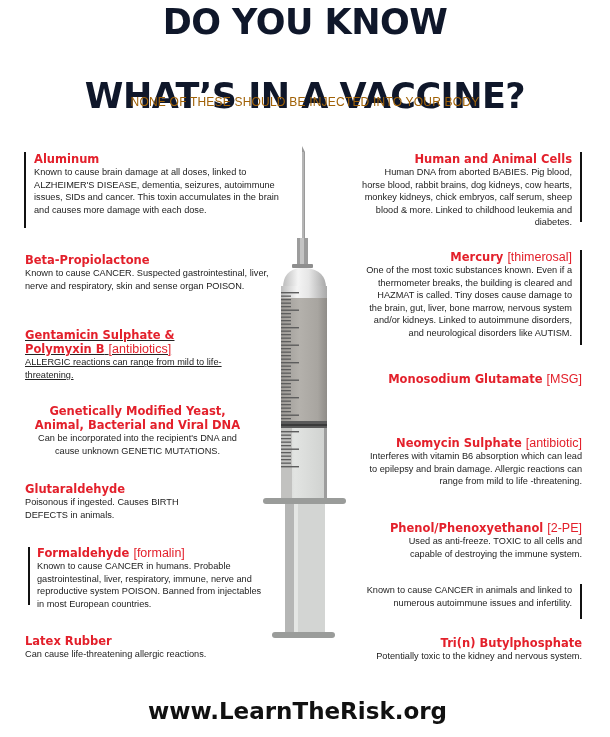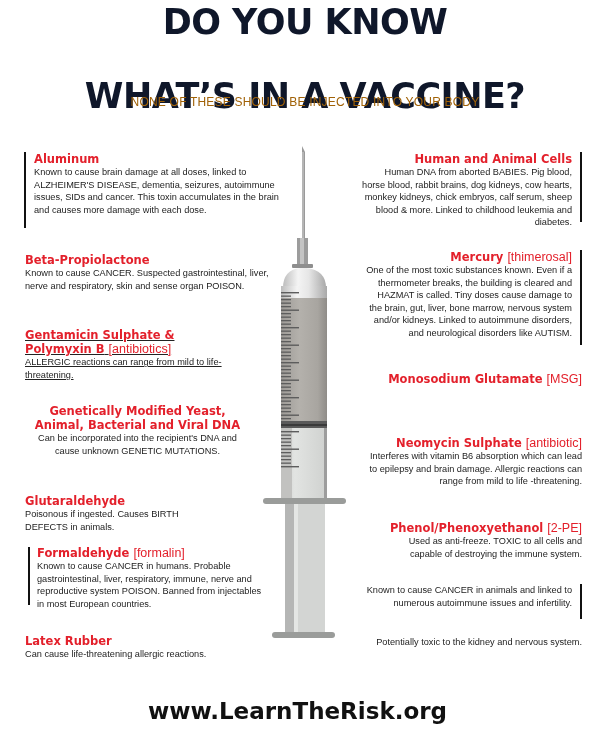--- a/index.html
+++ b/index.html
@@ -144,21 +144,21 @@
 <div class="item left" style="top:328px; width:215px;text-decoration:underline;">
   <div class="head"><span>Gentamicin Sulphate &amp; Polymyxin B</span> <span class="sub">[antibiotics]</span></div>
   <div>ALLERGIC reactions can range from mild to life-threatening.</div>
 </div>
 
 <div class="item left" style="top:404px; width:225px;text-align:center;">
   <div class="head"><span>Genetically Modified Yeast, Animal, Bacterial and Viral DNA</span></div>
   <div>Can be incorporated into the recipient's DNA and cause unknown GENETIC MUTATIONS.</div>
 </div>
 
-<div class="item left" style="top:482px; width:180px;margin-top:12px;">
+<div class="item left" style="top:482px; width:180px;">
   <div class="head"><span>Glutaraldehyde</span></div>
   <div>Poisonous if ingested. Causes BIRTH DEFECTS in animals.</div>
 </div>
 
 <div class="item left" style="left:37px; top:546px; width:230px;">
   <div class="head"><span>Formaldehyde</span> <span class="sub">[formalin]</span></div>
   <div>Known to cause CANCER in humans. Probable gastrointestinal, liver, respiratory, immune, nerve and reproductive system POISON. Banned from injectables in most European countries.</div>
 </div>
 
 <div class="item left" style="top:634px; width:240px;">
@@ -188,16 +188,17 @@
 <div class="item right" style="top:521px; width:200px;">
   <div class="head"><span>Phenol/Phenoxyethanol</span> <span class="sub">[2-PE]</span></div>
   <div>Used as anti-freeze. TOXIC to all cells and capable of destroying the immune system.</div>
 </div>
 
 <div class="item right" style="right:38px; top:584px; width:225px;">
   <div>Known to cause CANCER in animals and linked to numerous autoimmune issues and infertility.</div>
 </div>
 
 <div class="item right" style="top:636px; width:240px;">
+  <div class="head"><span>Tri(n) Butylphosphate</span></div>
   <div>Potentially toxic to the kidney and nervous system.</div>
 </div>
 
 <div class="footer">www.LearnTheRisk.org</div>
 
 </body></html>

